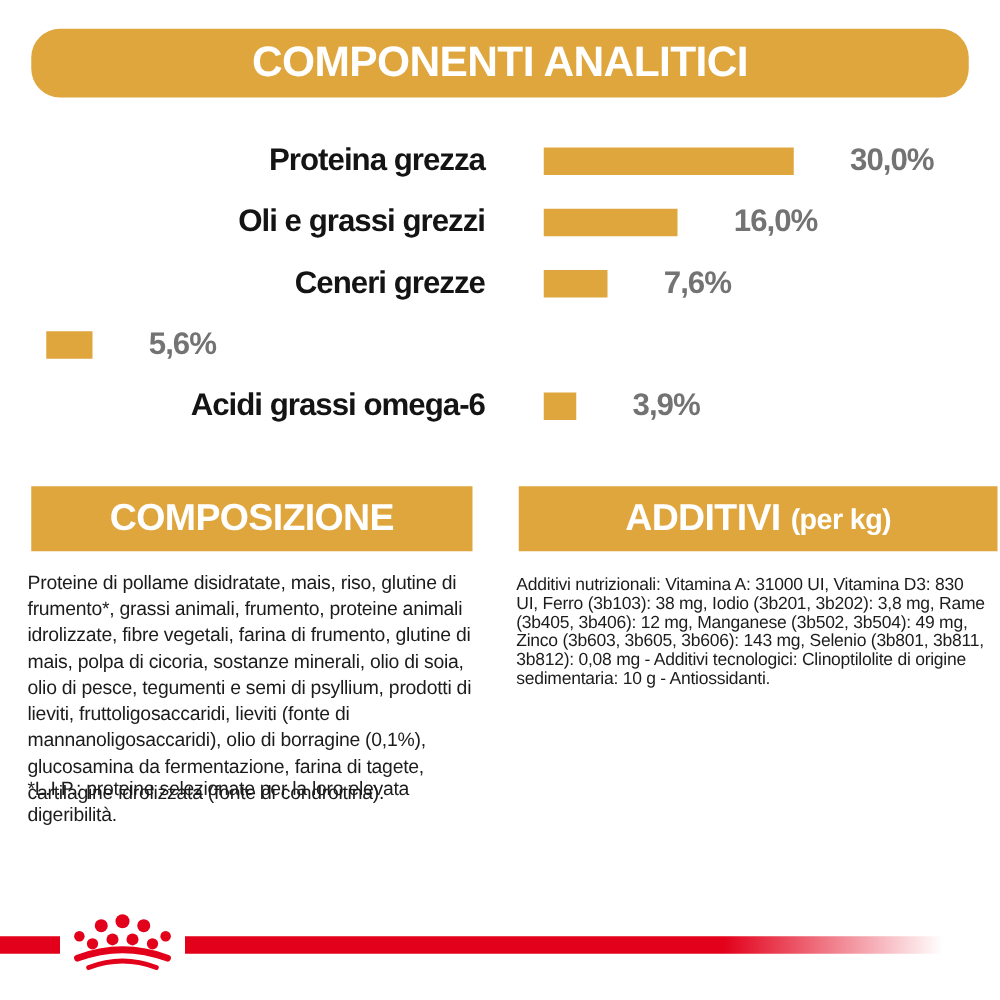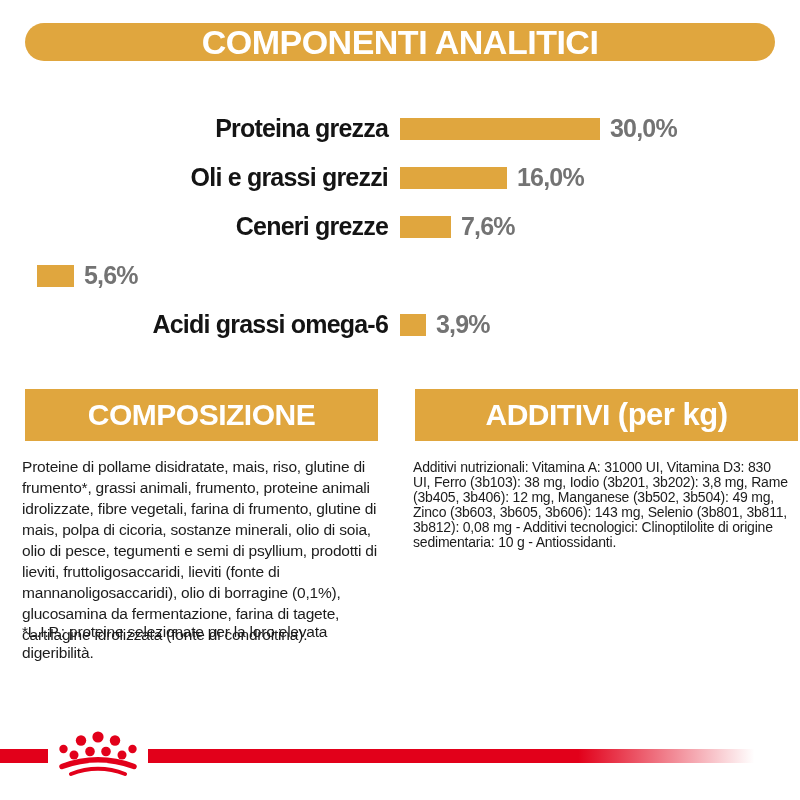--- a/index.html
+++ b/index.html
@@ -5,27 +5,27 @@
   html,body{margin:0;padding:0;}
   body{
     width:800px;height:800px;position:relative;background:#ffffff;
     font-family:"Liberation Sans", sans-serif;color:#1c1c1c;overflow:hidden;
   }
   .banner{
     position:absolute;background:#e0a63e;color:#ffffff;
     display:flex;align-items:center;justify-content:center;
     font-weight:bold;letter-spacing:-0.5px;
   }
-  .banner-top{left:25px;top:23px;width:750px;height:38px;font-size:34px;border-radius:23px;}
+  .banner-top{left:25px;top:23px;width:750px;height:55px;font-size:34px;border-radius:23px;}
   .banner-left{left:25px;top:389px;width:353px;height:52px;font-size:30px;}
   .banner-right{left:415px;top:389px;width:383px;height:52px;font-size:30px;}
-  .banner-right .suffix{font-size:31px;margin-left:8px;font-weight:bold;}
+  .banner-right .suffix{font-size:23px;margin-left:8px;font-weight:bold;}
   
   .chart{position:absolute;left:25px;top:104px;width:750px;}
-  .chart-row{display:flex;align-items:center;height:49px;}
+  .chart-row{display:flex;align-items:center;height:49px;gap:35px;}
   .chart-label{
     width:363px;text-align:right;font-weight:bold;font-size:25px;
     letter-spacing:-0.8px;color:#141414;flex:0 0 363px;
   }
   .chart-bar{height:22px;background:#e0a63e;margin-left:12px;flex:0 0 auto;}
   .chart-value{font-weight:bold;font-size:25px;letter-spacing:-0.8px;color:#737373;margin-left:10px;}
   
   .body-text{
     position:absolute;margin:0;font-size:15.5px;line-height:21px;
     letter-spacing:-0.2px;color:#1c1c1c;

